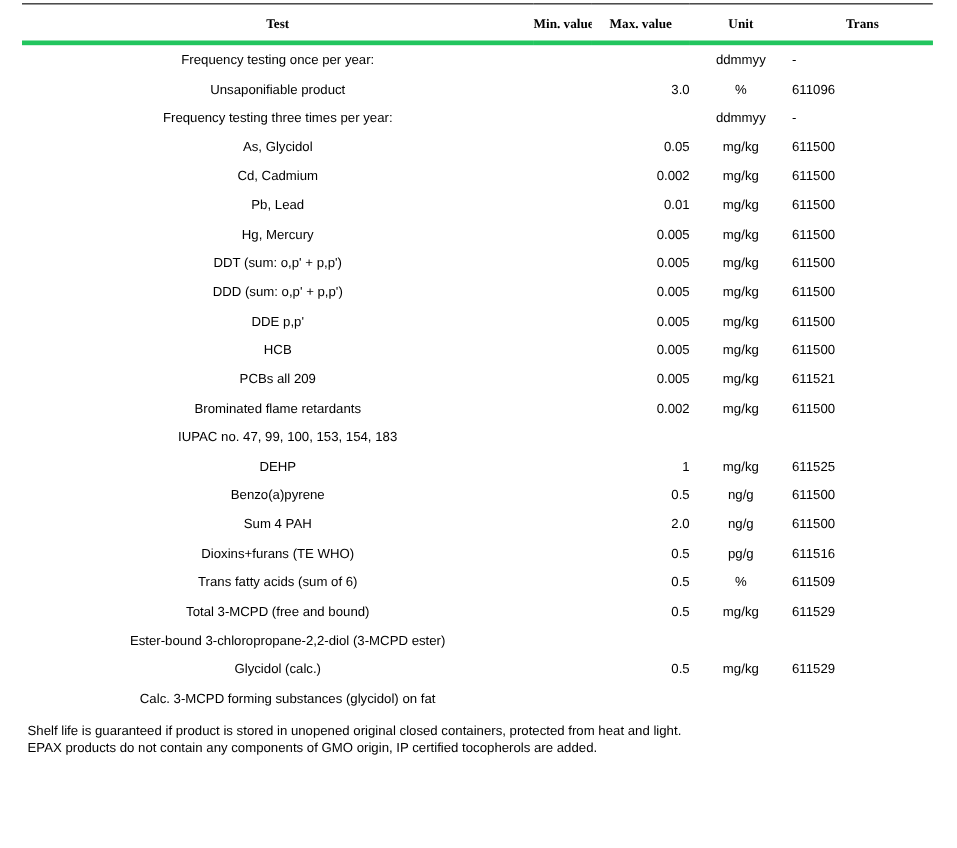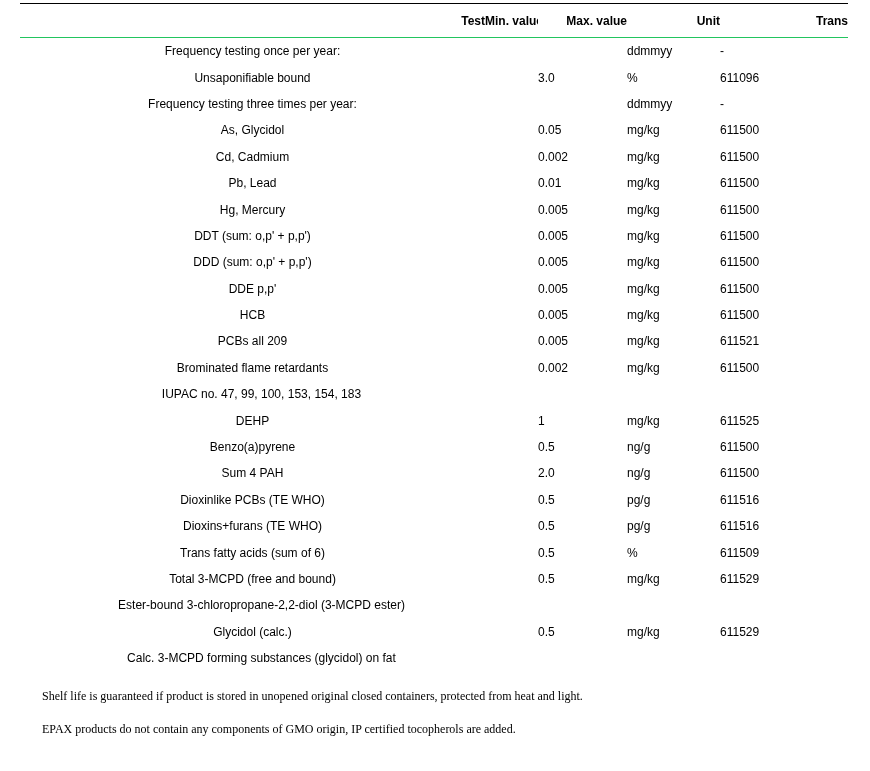--- a/index.html
+++ b/index.html
@@ -33,47 +33,47 @@
     padding: 0;
     vertical-align: middle;
     font-size: 12px;
     line-height: 14px;
     white-space: nowrap;
     overflow: hidden;
   }
   table.spec thead th {
     font-weight: bold;
     height: 33px;
-    border-bottom: 1px solid #22c55e;
-    text-align: right;
+    border-bottom: 4px solid #22c55e;
+    text-align: center;
+    font-family: Liberation Serif, serif;
   }
   table.spec tbody td {
     height: 26.4px;
     font-weight: normal;
   }
   col.col-test   { width: 465px; }
   col.col-min    { width: 53px;  }
   col.col-max    { width: 89px;  }
   col.col-unit   { width: 93px;  }
   col.col-method { width: 128px; }
   .c-test   { padding-left: 5px; text-align: center; }
   tr.indent .c-test { padding-left: 18px; }
   .c-min    { text-align: right; }
-  .c-max    { text-align: left; }
-  .c-unit   { padding-left: 10px; text-align: left; }
+  .c-max    { text-align: right; }
+  .c-unit   { padding-left: 10px; text-align: center; }
   .c-method { text-align: left; }
   .footer-notes {
     margin-top: 8px;
     padding-left: 5px;
     line-height: 16px;
     font-size: 12px;
   }
   .footer-notes p {
-    margin: 17px;
-    font-family: Liberation Serif, serif;
+    margin: 0;
   }
 </style>
 </head>
 <body>
 
 <div class="page">
   <div class="table-wrap">
     <table class="spec">
       <colgroup>
         <col class="col-test">
@@ -93,21 +93,21 @@
       </thead>
       <tbody id="rows-body">
           <tr>
     <td class="c-test">Frequency testing once per year:</td>
     <td class="c-min"></td>
     <td class="c-max"></td>
     <td class="c-unit">ddmmyy</td>
     <td class="c-method">-</td>
   </tr>
           <tr>
-    <td class="c-test">Unsaponifiable bound</td>
+    <td class="c-test">Unsaponifiable product</td>
     <td class="c-min"></td>
     <td class="c-max">3.0</td>
     <td class="c-unit">%</td>
     <td class="c-method">611096</td>
   </tr>
           <tr>
     <td class="c-test">Frequency testing three times per year:</td>
     <td class="c-min"></td>
     <td class="c-max"></td>
     <td class="c-unit">ddmmyy</td>
@@ -203,27 +203,20 @@
     <td class="c-max">0.5</td>
     <td class="c-unit">ng/g</td>
     <td class="c-method">611500</td>
   </tr>
           <tr>
     <td class="c-test">Sum 4 PAH</td>
     <td class="c-min"></td>
     <td class="c-max">2.0</td>
     <td class="c-unit">ng/g</td>
     <td class="c-method">611500</td>
-  </tr>
-          <tr>
-    <td class="c-test">Dioxinlike PCBs (TE WHO)</td>
-    <td class="c-min"></td>
-    <td class="c-max">0.5</td>
-    <td class="c-unit">pg/g</td>
-    <td class="c-method">611516</td>
   </tr>
           <tr>
     <td class="c-test">Dioxins+furans (TE WHO)</td>
     <td class="c-min"></td>
     <td class="c-max">0.5</td>
     <td class="c-unit">pg/g</td>
     <td class="c-method">611516</td>
   </tr>
           <tr>
     <td class="c-test">Trans fatty acids (sum of 6)</td>

